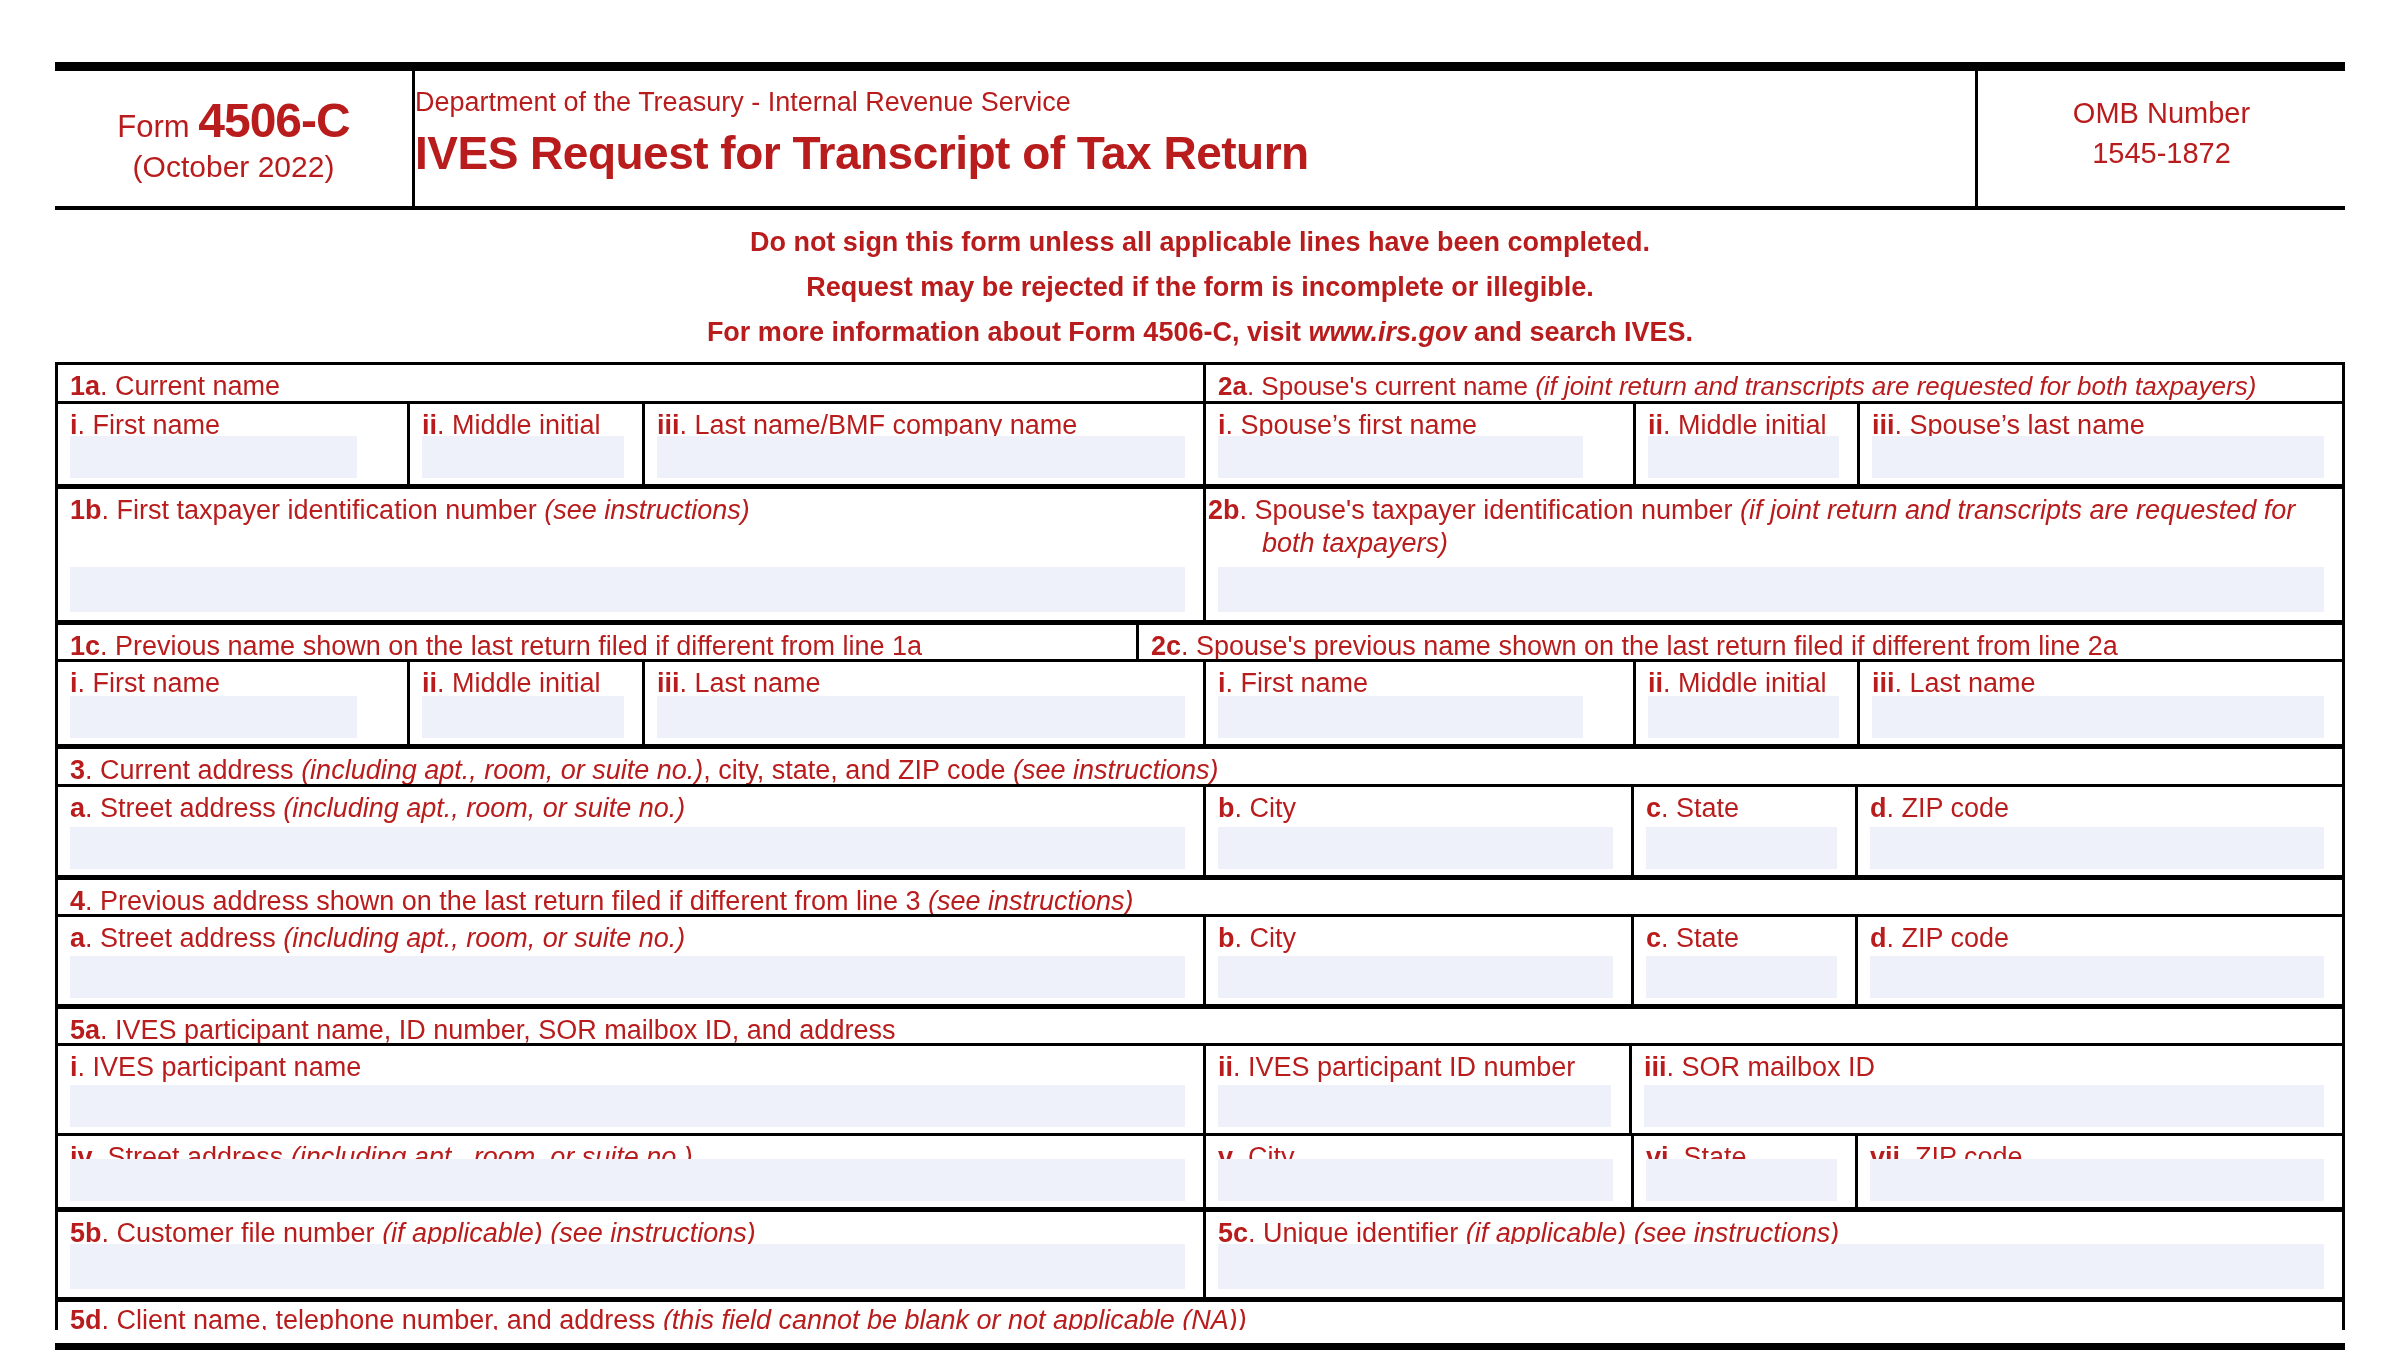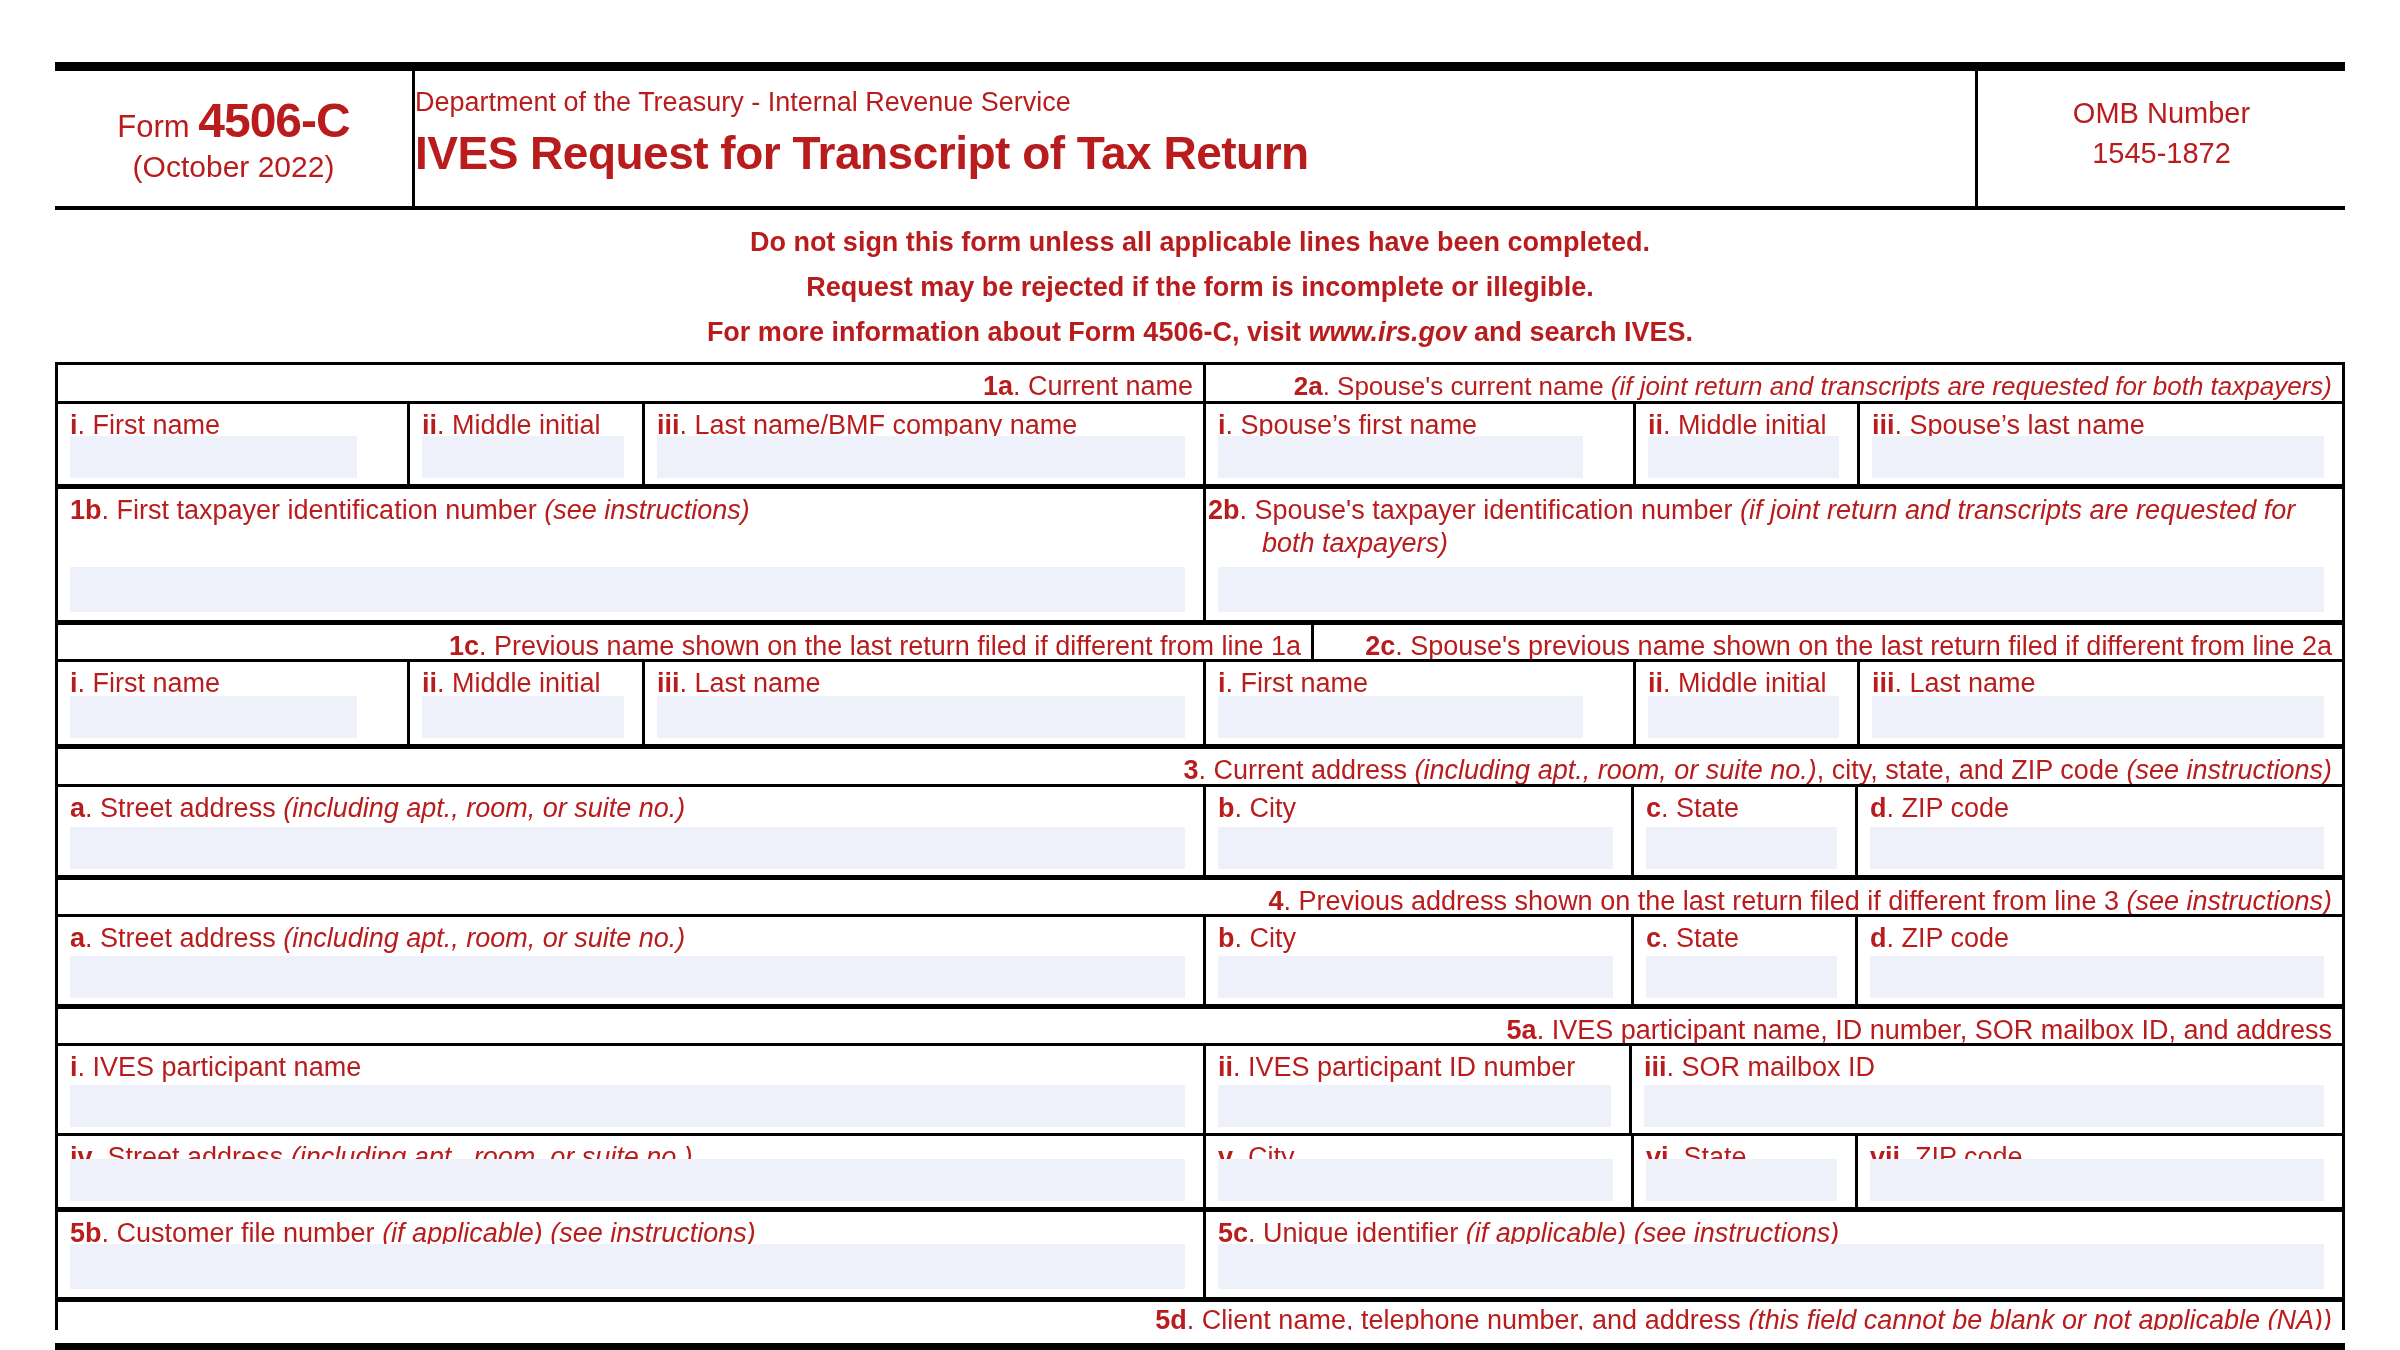--- a/index.html
+++ b/index.html
@@ -34,21 +34,21 @@
   .formtable { position:absolute; left:55px; top:362px; width:2290px;
                border:3px solid #000; border-bottom:none; }
   .row { display:flex; border-bottom:3px solid #000; }
   .row.sec { border-bottom-width:5px; }
   .row.last { border-bottom:none; }
   .c { position:relative; border-right:3px solid #000; overflow:hidden; }
   .c.end { border-right:none; flex:1; }
   .lbl { font-size:27px; line-height:33px; padding:5px 10px 0 12px; }
   .lbl .b { font-weight:bold; }
   .lbl .it { font-style:italic; }
-  .lbl.nowrap { white-space:nowrap;text-align:right; }
+  .lbl.nowrap { white-space:nowrap; }
   .lbl.hang { padding-left:56px; text-indent:-54px; padding-right:16px; }
   .inp { position:absolute; left:12px; right:18px; bottom:6px; height:42px; background:#eef1f9; }
   .inp.short { right:50px; }
   .inp.tall { height:45px; bottom:8px; }
 </style>
 </head>
 <body>
 
 <div class="page">
 
@@ -118,21 +118,21 @@
         <div class="lbl"><span class="b">1b</span><span>. First taxpayer identification number </span><span class="it">(see instructions)</span></div>
         <div class="inp tall"></div>
       </div>
       <div class="c end">
         <div class="lbl hang"><span class="b">2b</span><span>. Spouse's taxpayer identification number </span><span class="it">(if joint return and transcripts are requested for both taxpayers)</span></div>
         <div class="inp tall"></div>
       </div>
     </div>
 
     <div class="row" style="height:37px">
-      <div class="c" style="width:1256px">
+      <div class="c" style="width:1081px">
         <div class="lbl nowrap"><span class="b">1c</span><span>. Previous name shown on the last return filed if different from line 1a</span></div>
       </div>
       <div class="c end">
         <div class="lbl nowrap"><span class="b">2c</span><span>. Spouse's previous name shown on the last return filed if different from line 2a</span></div>
       </div>
     </div>
 
     <div class="row sec" style="height:87px">
       <div class="c" style="width:352px">
         <div class="lbl"><span class="b">i</span><span>. First name</span></div>

